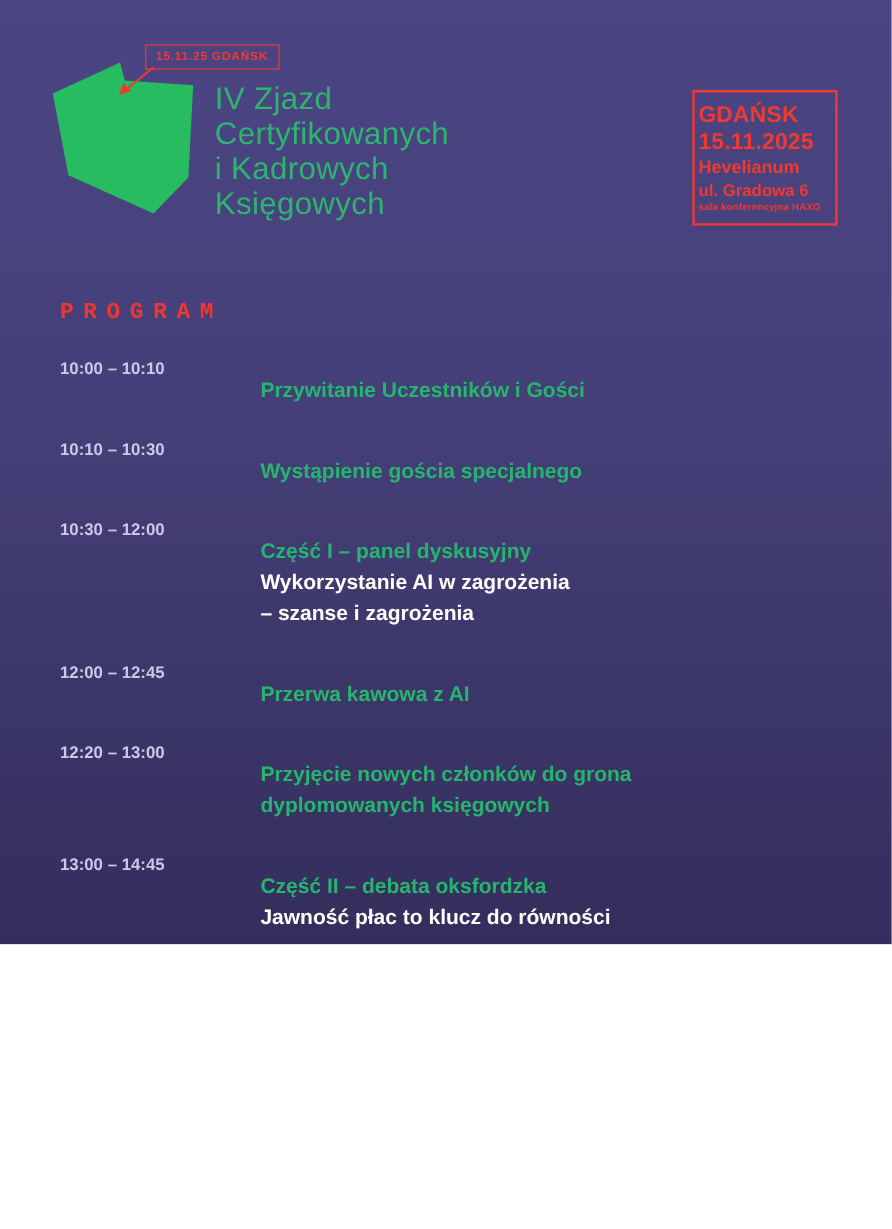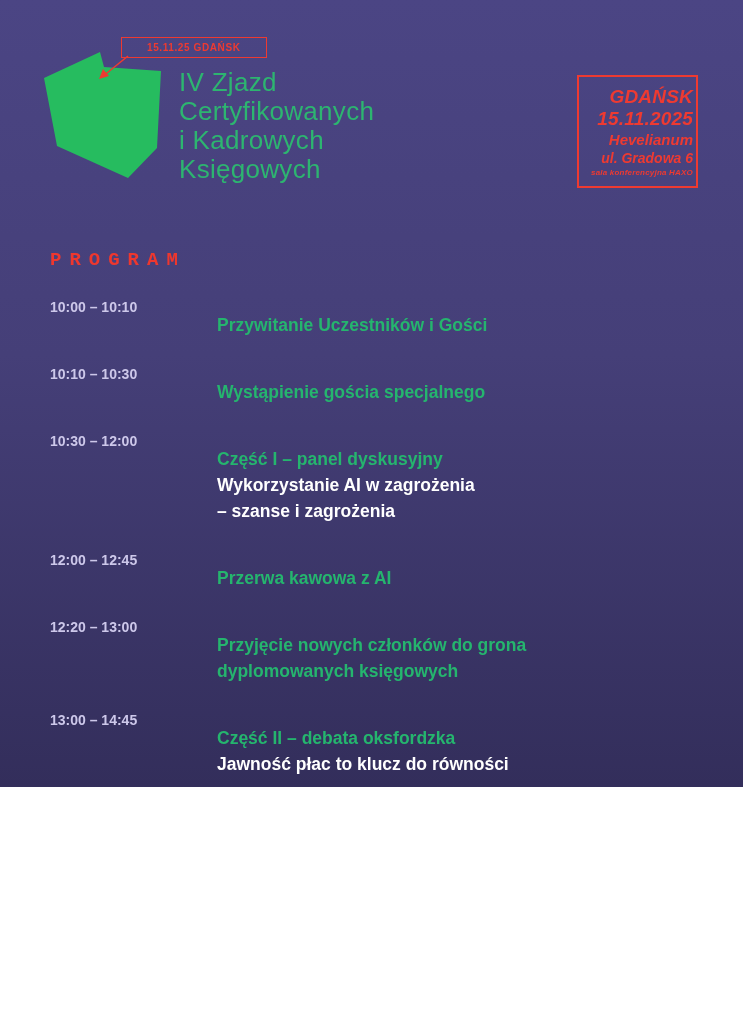--- a/index.html
+++ b/index.html
@@ -4,30 +4,30 @@
 <style>
   html,body{margin:0;padding:0;}
   body{width:743px;height:1024px;background:#ffffff;font-family:"Liberation Sans",sans-serif;position:relative;overflow:hidden;}
   .poster{position:absolute;inset:0;}
 
   
   .hero{position:absolute;left:0;top:0;width:743px;height:787px;
         background:linear-gradient(180deg,#4b4584 0%,#453f78 45%,#332e5b 100%);}
 
   .logo-shape{position:absolute;left:40px;top:48px;}
-  .badge{position:absolute;left:121px;top:37px;height:19px;padding:0 25px;
+  .badge{position:absolute;left:121px;top:37px;height:19px;padding:0 8px;
          border:1.5px solid #ee3a31;display:flex;align-items:center;
          color:#ee3a31;font-size:10px;font-weight:700;letter-spacing:.6px;white-space:nowrap;}
   .badge-pointer{position:absolute;left:94px;top:52px;}
 
   .title{position:absolute;left:179px;top:68px;color:#2db570;
          font-size:26px;line-height:29px;font-weight:500;letter-spacing:.3px;}
 
   .venue{position:absolute;left:577px;top:75px;width:121px;box-sizing:border-box;
-         border:2px solid #ee3a31;color:#ee3a31;text-align:right;padding:9px 3px 7px;font-style:italic;}
+         border:2px solid #ee3a31;color:#ee3a31;text-align:left;padding:9px 3px 7px;}
   .venue .city,.venue .date{font-size:19px;line-height:22px;font-weight:800;letter-spacing:.2px;}
   .venue .place{font-size:15px;line-height:20px;font-weight:700;}
   .venue .address{font-size:14px;line-height:17px;font-weight:700;}
   .venue .room{font-size:8px;line-height:12px;font-weight:700;letter-spacing:.2px;}
 
   .program-heading{position:absolute;left:50px;top:249px;color:#ee372e;
                    font-size:19px;font-weight:800;letter-spacing:8px;font-family:Liberation Mono, monospace;}
 
   .schedule{position:absolute;left:50px;top:294px;right:30px;}
   .srow{display:flex;margin-bottom:23px;}

